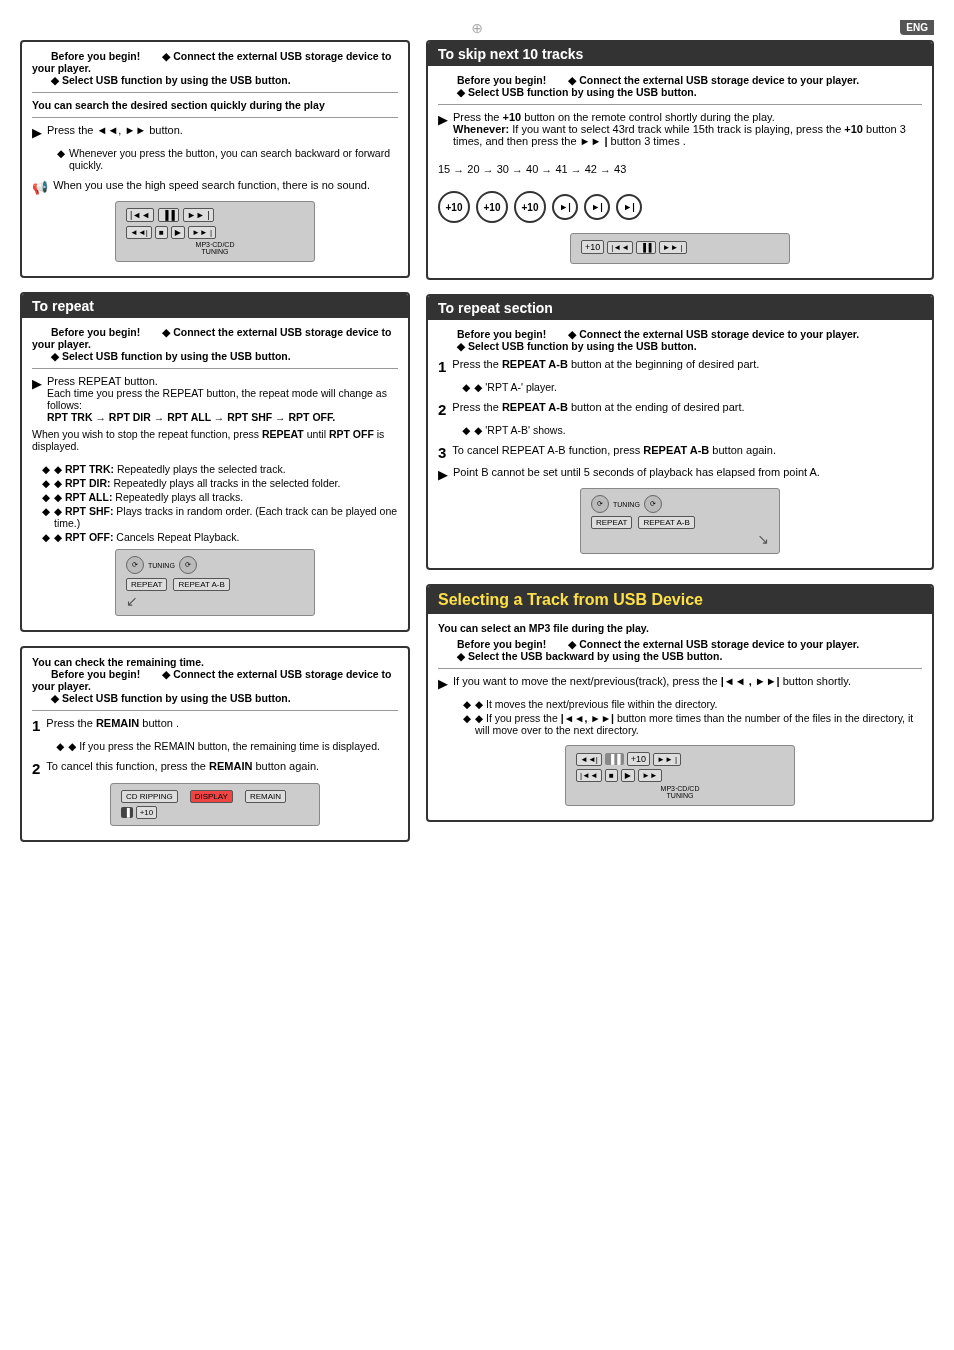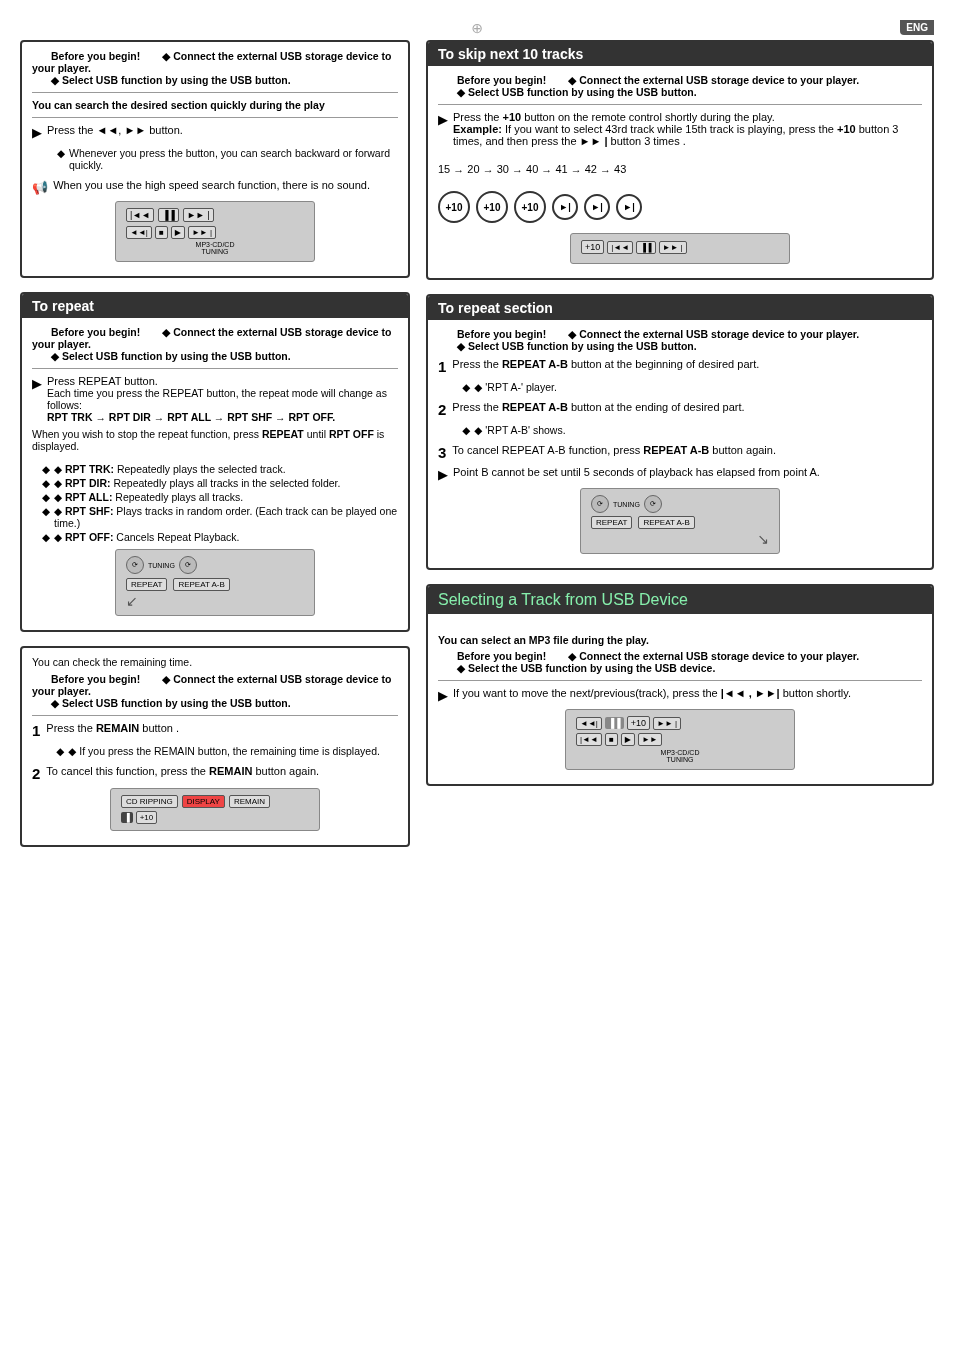--- a/index.html
+++ b/index.html
@@ -35,25 +35,25 @@
       font-size: 14px;
       font-weight: bold;
       color: #fff;
       background: #333;
       padding: 4px 10px;
       margin: -8px -10px 8px -10px;
       border-radius: 2px 2px 0 0;
     }
     .section-title-large {
       font-size: 16px;
-      font-weight: normal;
-      color: #86efac;
+      font-weight: bold;
+      color: #fde047;
       background: #333;
       padding: 5px 10px;
-      margin: -8px -10px 20px -10px;
+      margin: -8px -10px 8px -10px;
       border-radius: 2px 2px 0 0;
     }
     .before-begin {
       font-weight: bold;
       font-size: 10.5px;
       margin-bottom: 6px;
     }
     .before-begin span { font-weight: bold; padding-left: 19px; }
     .diamond::before { content: "◆ "; }
     .indent { padding-left: 20px; }
@@ -268,21 +268,21 @@
               <span style="border:1px solid #555; border-radius:2px; padding:1px 4px; background:#ddd;">REPEAT</span>
               <span style="border:1px solid #555; border-radius:2px; padding:1px 4px; background:#ddd;">REPEAT A-B</span>
             </div>
             <div style="font-size:14px; text-align:left; color:#555; margin-top:2px;">↙</div>
           </div>
         </div>
       </div>
 
       <div class="section-box">
 
-        <div style="font-size:10.5px; font-weight:normal; margin-bottom:5px;">You can check the remaining time.</div>
+        <div style="font-size:10.5px; font-weight:bold; ">You can check the remaining time.</div>
 
         <div class="before-begin">
           <span class="bold">Before you begin!</span>
           <span class="diamond"> Connect the external USB storage device to your player.</span><br>
           <span class="indent diamond"> Select USB function by using the USB button.</span>
         </div>
 
         <hr class="divider">
 
         <div class="step-line">
@@ -295,21 +295,21 @@
           </div>
         </div>
 
         <div class="step-line">
           <span class="num-step">2</span>
           <div>To cancel this function, press the <span class="bold">REMAIN</span> button again.</div>
         </div>
 
         <div class="device-row">
           <div style="background:#ccc; border:1px solid #888; border-radius:3px; padding:6px 10px; width:210px;">
-            <div style="display:flex; gap:4px; font-size:8px; margin-bottom:3px;">
+            <div style="display:flex; gap:12px; font-size:8px; margin-bottom:3px;">
               <span style="border:1px solid #555; border-radius:2px; padding:1px 4px; background:#ddd;">CD RIPPING</span>
               <span style="border:1px solid #555; border-radius:2px; padding:1px 4px; background:#ef4444;">DISPLAY</span>
               <span style="border:1px solid #555; border-radius:2px; padding:1px 4px; background:#ddd;">REMAIN</span>
             </div>
             <div style="display:flex; gap:3px; align-items:center; font-size:8px;">
               <span style="background:#444; color:#fff; border-radius:2px; padding:1px 3px;">▐</span>
               <span style="border:1px solid #555; border-radius:2px; padding:1px 3px; background:#ddd;">+10</span>
             </div>
           </div>
         </div>
@@ -327,21 +327,21 @@
           <span class="diamond"> Connect the external USB storage device to your player.</span><br>
           <span class="indent diamond"> Select USB function by using the USB button.</span>
         </div>
 
         <hr class="divider">
 
         <div class="step-line">
           <span class="arrow-icon">▶</span>
           <div>
             Press the <span class="bold">+10</span> button on the remote control shortly during the play.<br>
-            <span class="bold">Example:</span> If you want to select 43rd track while 15th track is playing, press the <span class="bold">+10</span> button 3 times, and then press the <span class="bold">►► |</span> button 3 times .
+            <span class="bold">Whenever:</span> If you want to select 43rd track while 15th track is playing, press the <span class="bold">+10</span> button 3 times, and then press the <span class="bold">►► |</span> button 3 times .
           </div>
         </div>
 
         <div style="font-size:11px; margin:16px 0;">15 → 20 → 30 → 40 → 41 → 42 → 43</div>
 
         <div class="skip-icons">
           <div class="skip-btn">+10</div>
           <div class="skip-btn">+10</div>
           <div class="skip-btn">+10</div>
           <div class="skip-btn-sm">►|</div>
@@ -417,29 +417,33 @@
       </div>
 
       <div class="section-box">
         <div class="section-title-large">Selecting a Track from USB Device</div>
 
         <div style="font-size:10.5px; font-weight:bold; margin-bottom:4px;">You can select an MP3 file during the play.</div>
 
         <div class="before-begin">
           <span class="bold">Before you begin!</span>
           <span class="diamond"> Connect the external USB storage device to your player.</span><br>
-          <span class="indent diamond"> Select the USB function by using the USB device.</span>
+          <span class="indent diamond"> Select the USB backward by using the USB button.</span>
         </div>
 
         <hr class="divider">
 
         <div class="step-line">
           <span class="arrow-icon">▶</span>
           <div>
             If you want to move the next/previous(track), press the <span class="bold">|◄◄ , ►►|</span> button shortly.<br>
+            <ul class="bullet-list">
+              <li>◆ It moves the next/previous file within the directory.</li>
+              <li>◆ If you press the <span class="bold">|◄◄, ►►|</span> button more times than the number of the files in the directory, it will move over to the next directory.</li>
+            </ul>
           </div>
         </div>
 
         <div class="device-row">
           <div style="background:#ccc; border:1px solid #888; border-radius:3px; padding:6px 10px; width:230px;">
             <div style="display:flex; align-items:center; gap:3px; font-size:8px; margin-bottom:3px;">
               <span style="border:1px solid #555; border-radius:2px; padding:1px 3px; background:#ddd;">◄◄|</span>
               <span style="background:#888; color:#fff; border-radius:2px; padding:1px 3px; font-size:9px;">▐▐</span>
               <span style="border:1px solid #555; border-radius:2px; padding:1px 3px; background:#ddd; font-size:9px;">+10</span>
               <span style="border:1px solid #555; border-radius:2px; padding:1px 3px; background:#ddd;">►► |</span>

